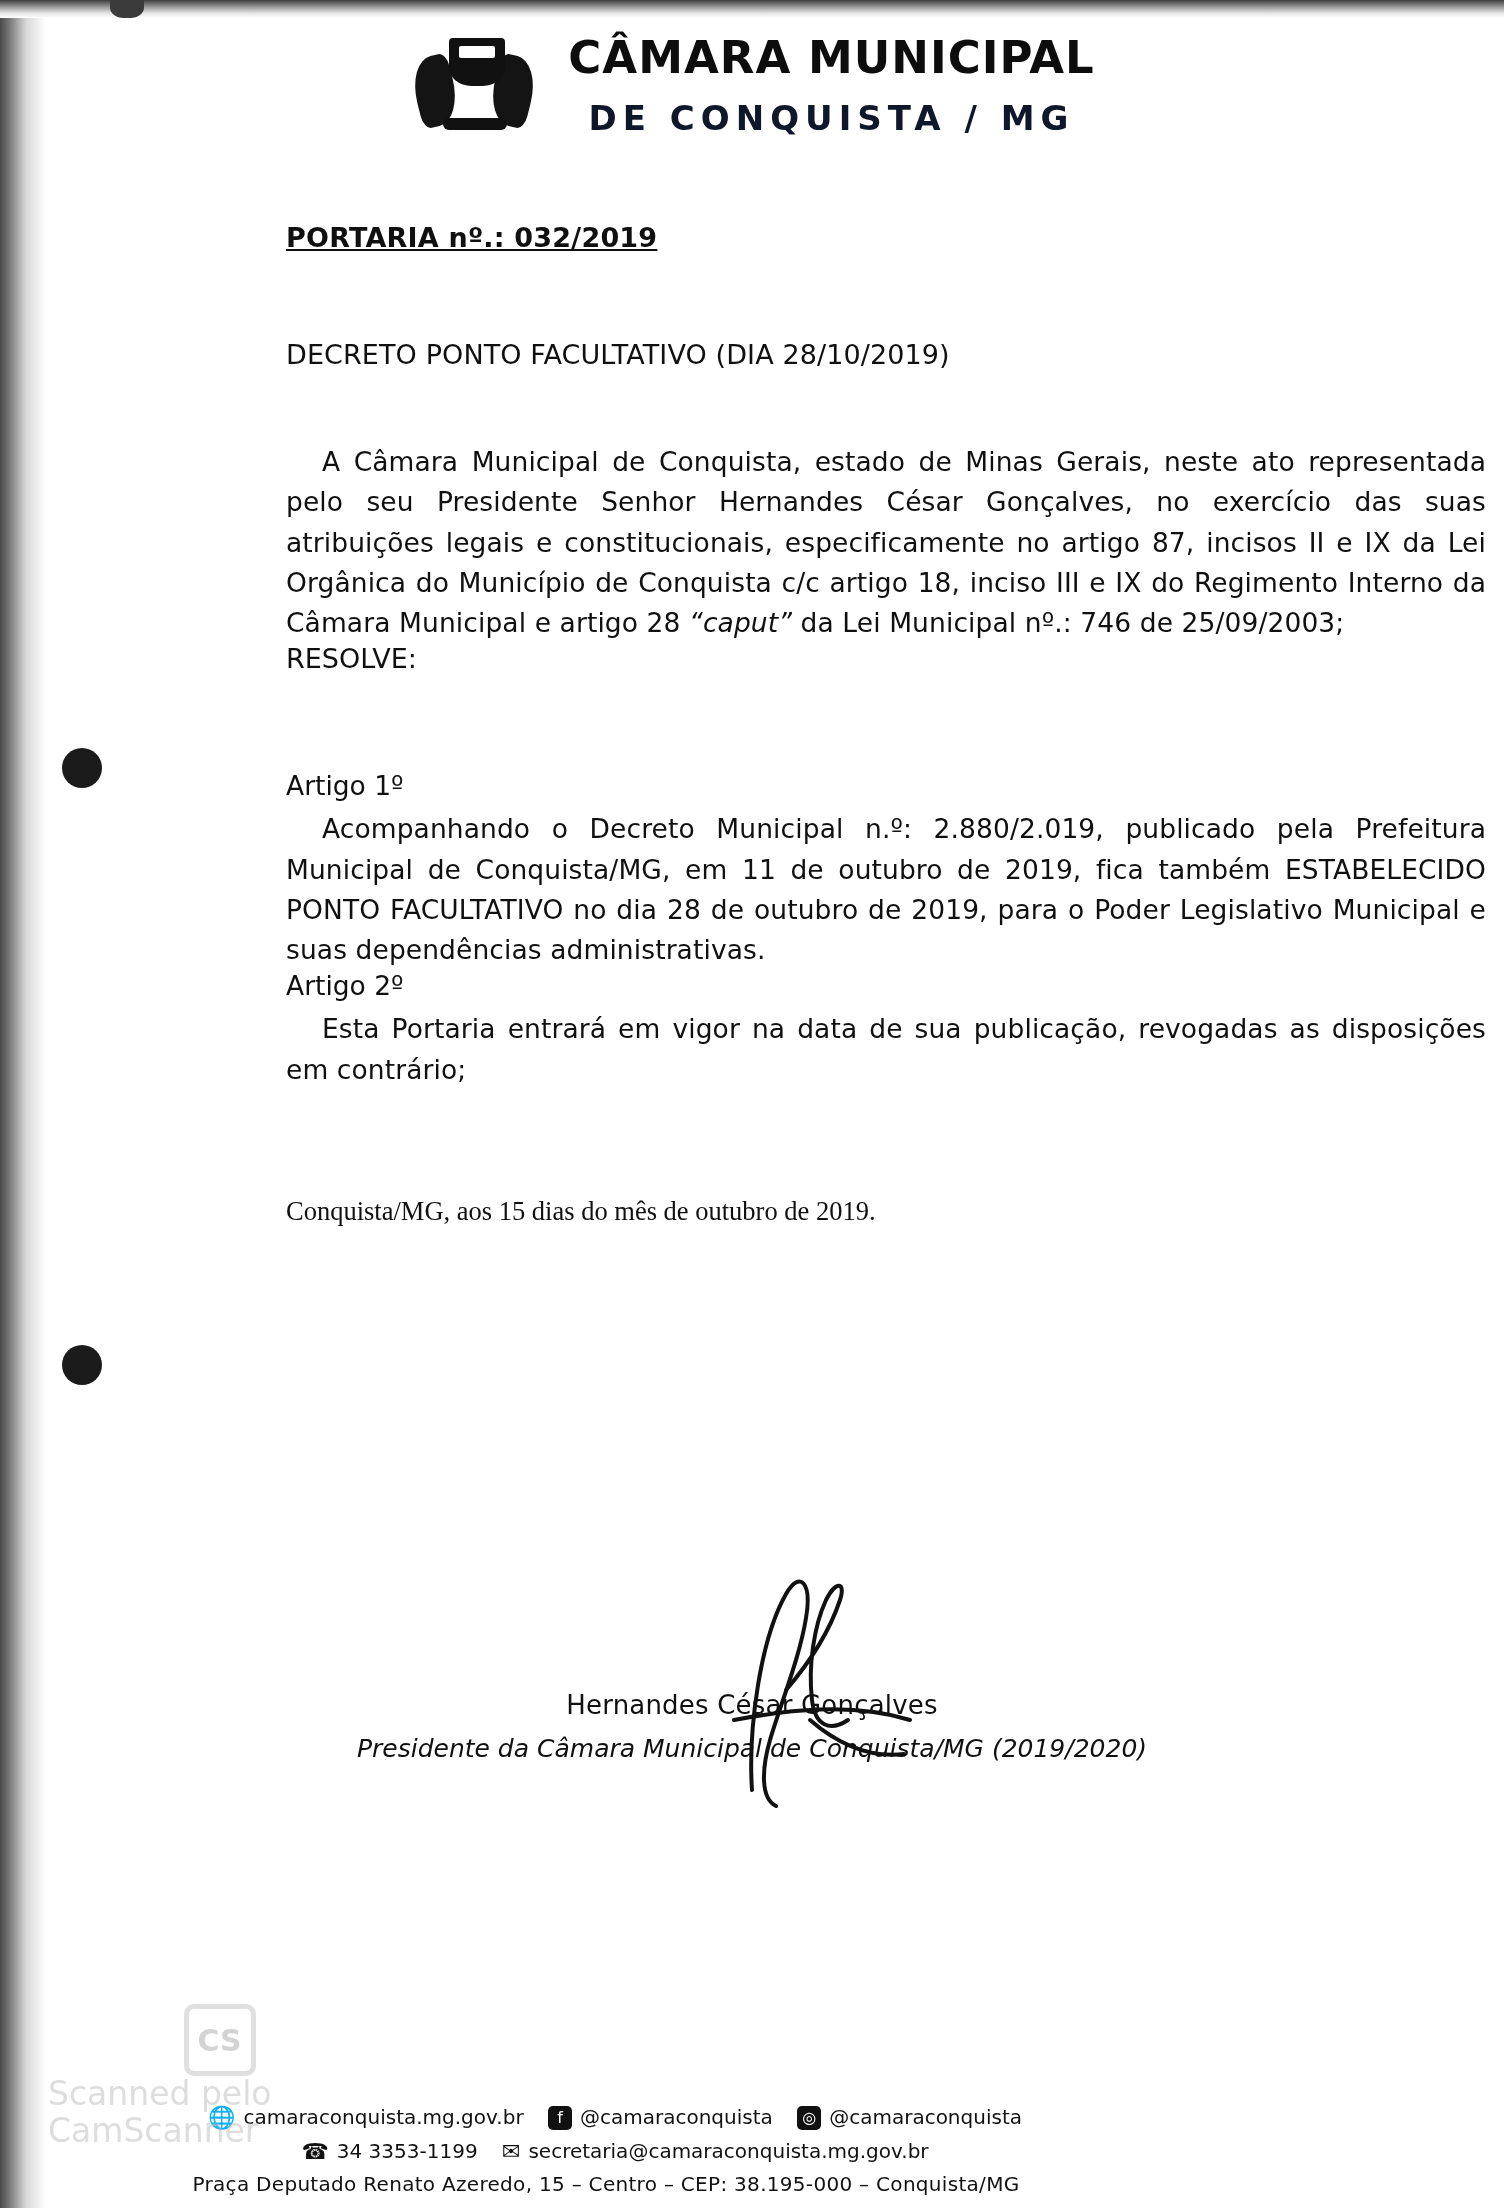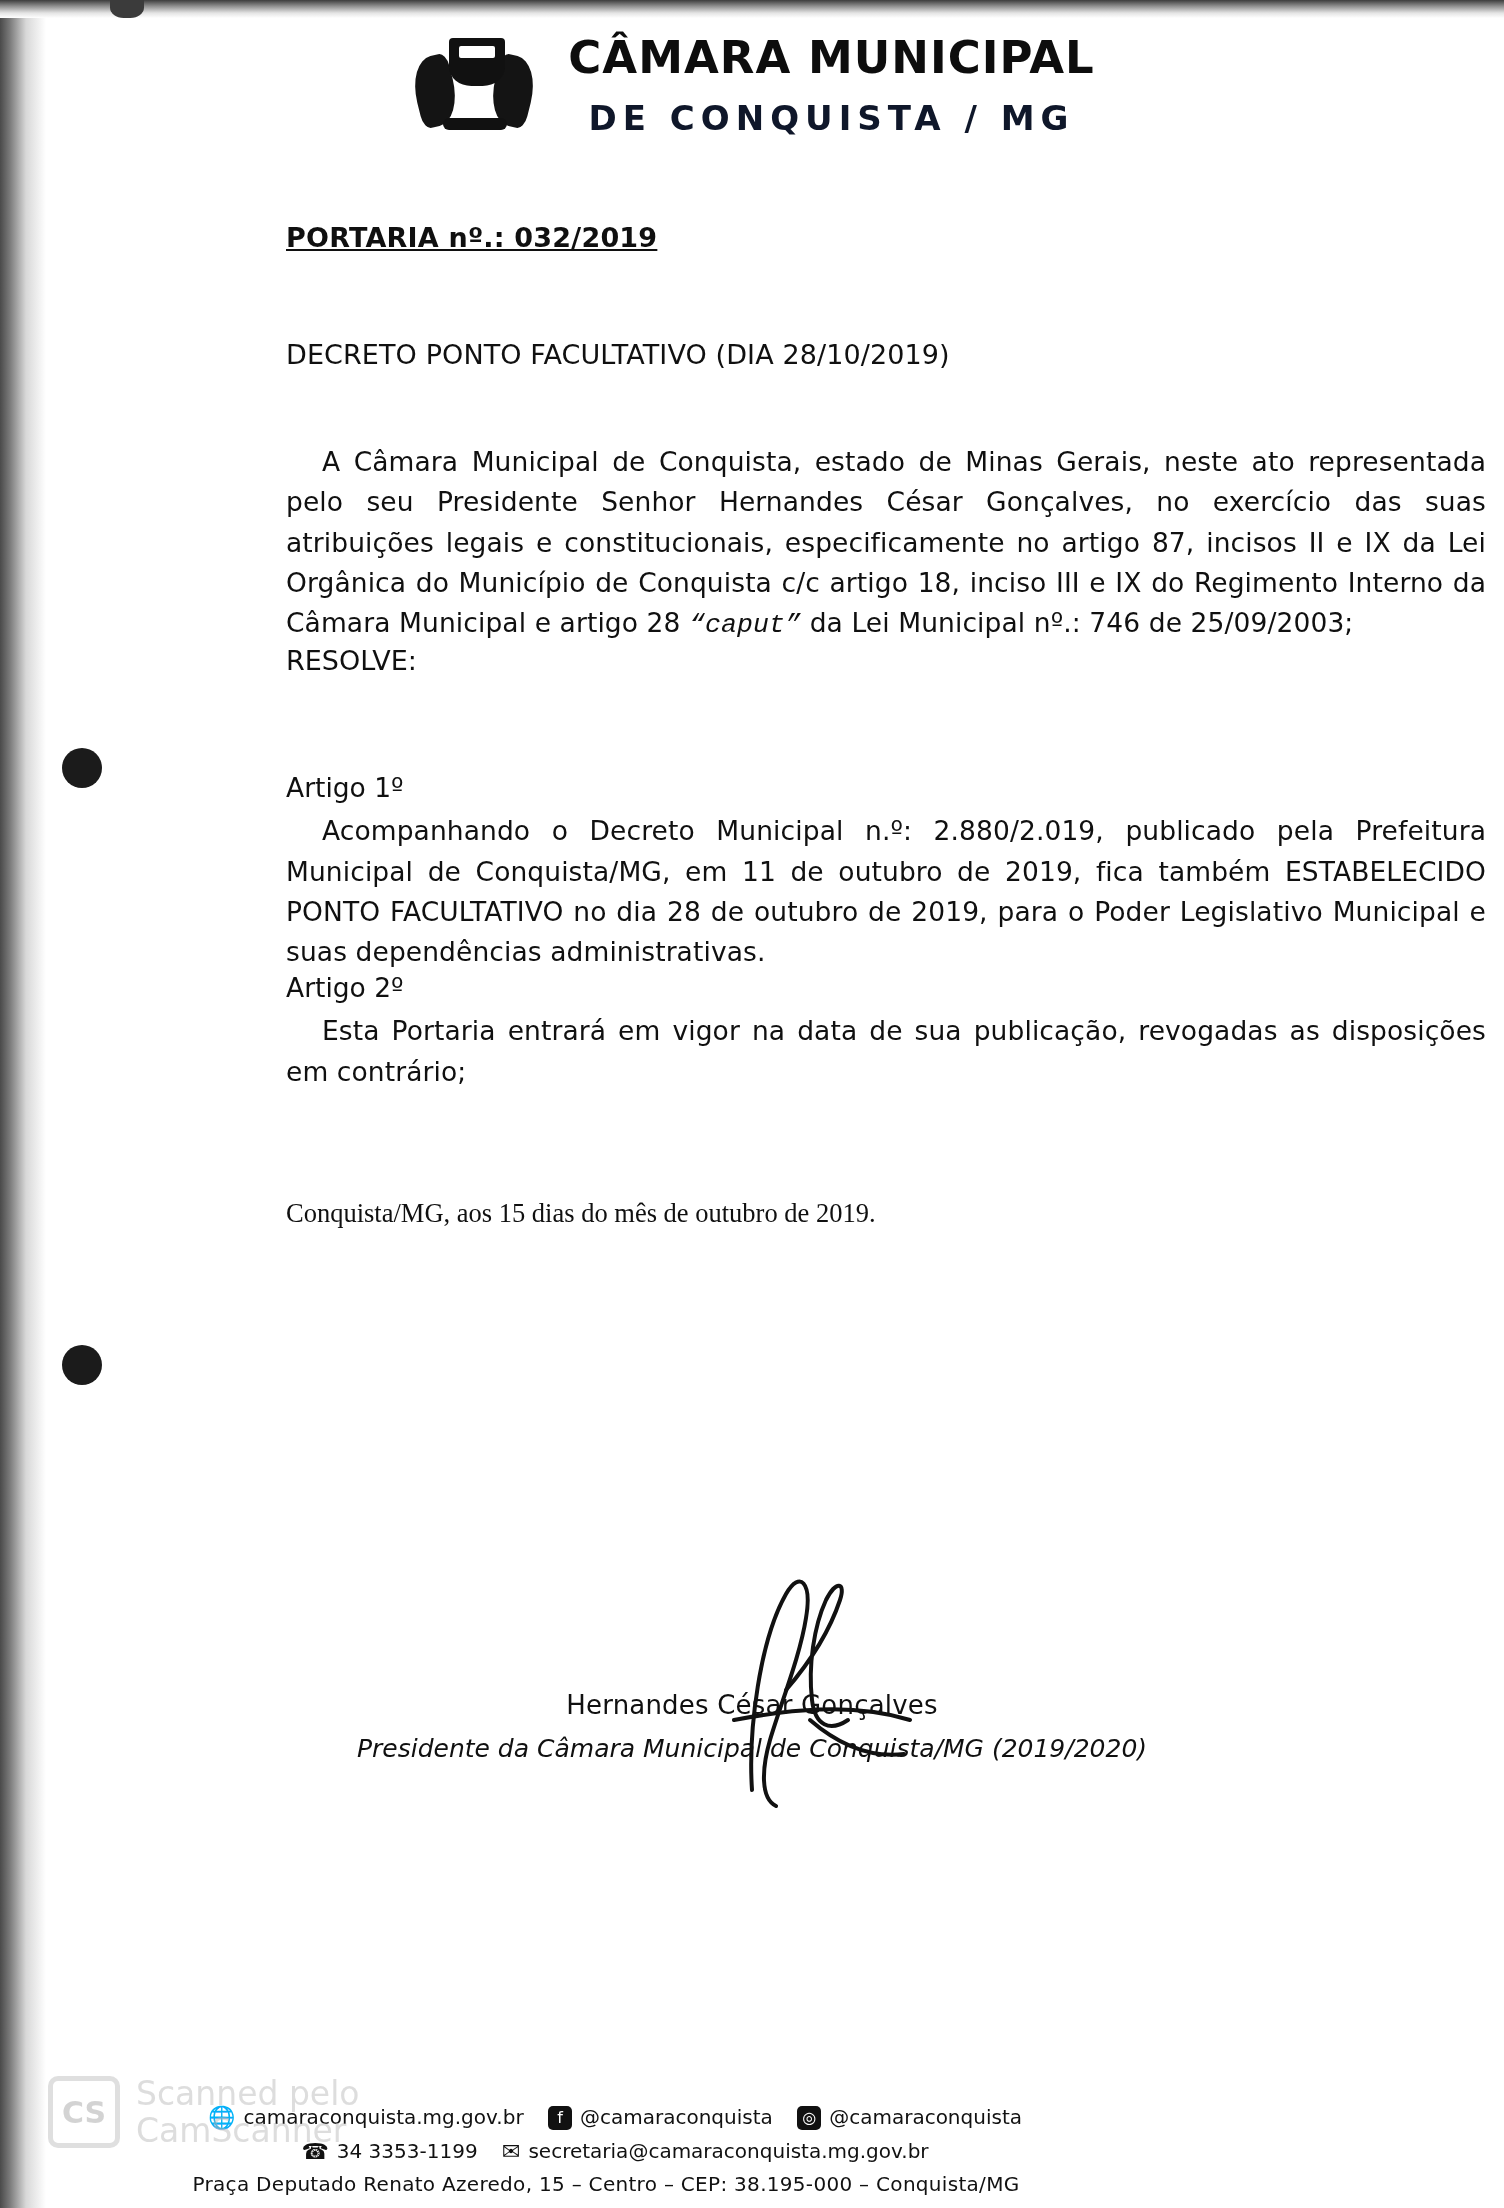--- a/index.html
+++ b/index.html
@@ -148,21 +148,21 @@
   .art-head {
     font-size: 26.5px;
     margin: 0 0 8px 0;
   }
   .art-body { margin-bottom: 70px; }
   .closing {
     font-size: 26.5px;
     margin: 106px 0 0 0;
     font-family: Liberation Serif, serif;
   }
-  em.caput { font-style: italic; font-family: Liberation Mono, monospace; }
+  em.caput { font-style: italic; }
 
   
   .sig-block {
     position: absolute;
     left: 0;
     top: 1690px;
     width: 1504px;
     text-align: center;
   }
   .sig-scribble {
@@ -220,22 +220,23 @@
     color: #111;
   }
   .addr { letter-spacing: .3px; }
 
   
   .watermark {
     position: absolute;
     left: 48px;
     bottom: 58px;
     display: flex;
-    align-items: flex-start;
+    align-items: flex-end;
     opacity: .45;
+    flex-direction: column;
   }
   .wm-logo {
     width: 62px; height: 62px;
     border: 5px solid #b9b9b9;
     border-radius: 10px;
     color: #9f9f9f;
     font-size: 30px;
     font-weight: bold;
     font-family: "DejaVu Sans", sans-serif;
     display: flex;

